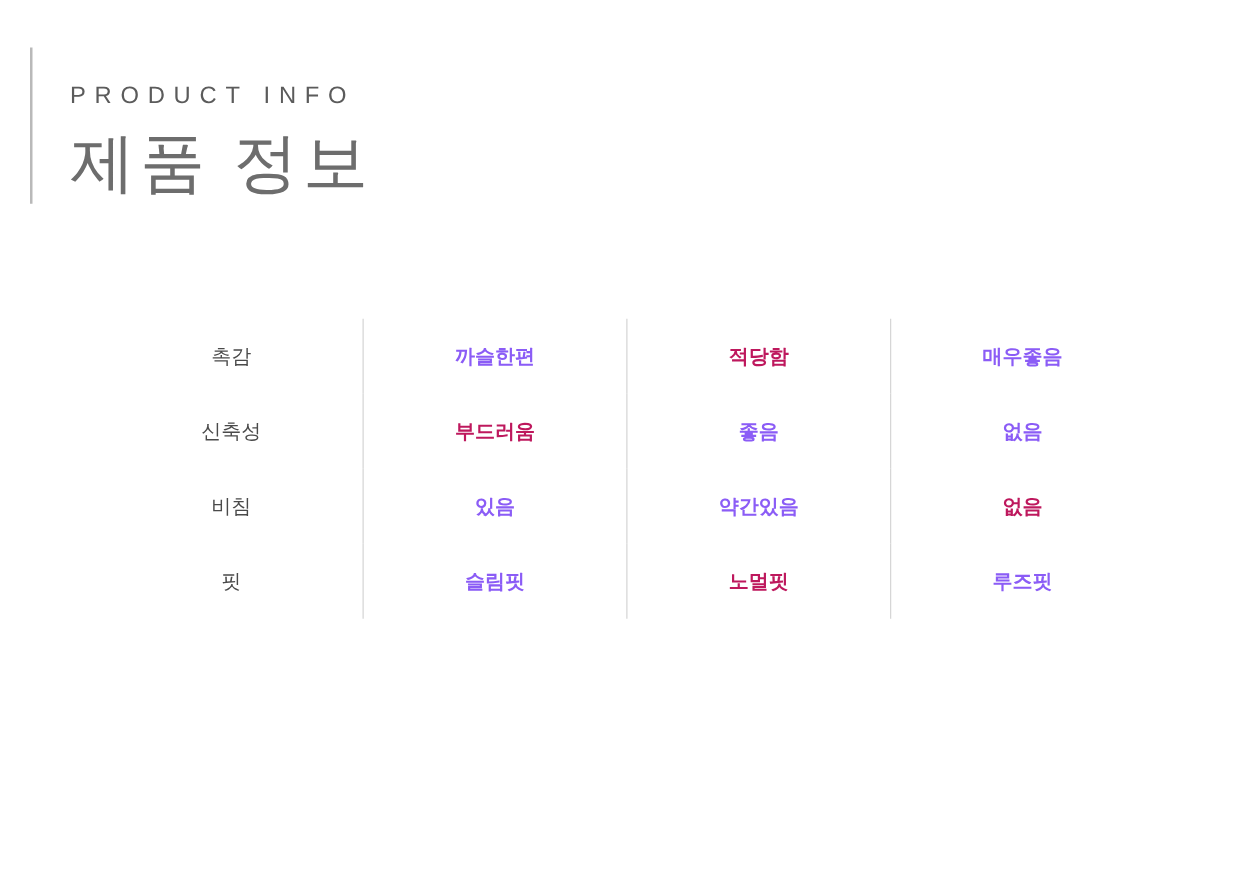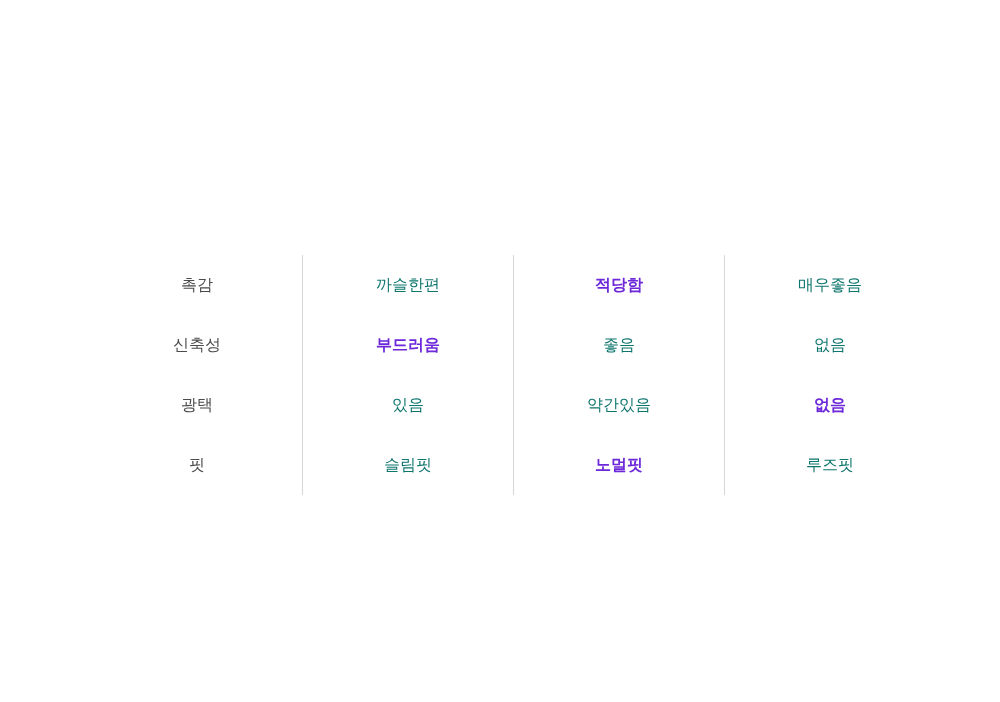--- a/index.html
+++ b/index.html
@@ -46,21 +46,21 @@
     font-weight: 300;
     margin: 0;
     padding-top: 14px;
     line-height: 1.15;
     white-space: pre;
   }
 
   
   .spec-table {
     position: absolute;
-    left: 92px;
+    left: 80px;
     top: 255px;
     width: 840px;
     border-collapse: collapse;
     table-layout: fixed;
   }
   .spec-table td {
     text-align: center;
     vertical-align: middle;
     height: 60px;
     font-size: 16px;
@@ -72,51 +72,55 @@
     font-weight: 400;
   }
   .col-opt {
     width: 210px;
   }
   .divider-left {
     border-left: 1px solid #d6d6d6;
   }
   .opt {
     display: inline-block;
-    color: #0f766e;
-    font-weight: 400;
+    color: #8b5cf6;
+    font-weight: 700;
     font-size: 16px;
   }
   .opt.active {
-    color: #6d28d9;
+    color: #be185d;
     font-weight: 700;
   }
 </style>
 </head>
 <body>
 
 <div class="page">
 
+  <div class="header">
+    <div class="eyebrow">PRODUCT INFO</div>
+    <div class="title">제품 정보</div>
+  </div>
 
   <table class="spec-table">
     <tbody>
       <tr>
         <td class="col-label">촉감</td>
         <td class="col-opt divider-left"><span class="opt">까슬한편</span></td>
         <td class="col-opt divider-left"><span class="opt active">적당함</span></td>
         <td class="col-opt divider-left"><span class="opt">매우좋음</span></td>
       </tr>
       <tr>
         <td class="col-label">신축성</td>
         <td class="col-opt divider-left"><span class="opt active">부드러움</span></td>
         <td class="col-opt divider-left"><span class="opt">좋음</span></td>
         <td class="col-opt divider-left"><span class="opt">없음</span></td>
       </tr>
       <tr>
-        <td class="col-label">광택</td>
+        <td class="col-label">비침</td>
         <td class="col-opt divider-left"><span class="opt">있음</span></td>
         <td class="col-opt divider-left"><span class="opt">약간있음</span></td>
         <td class="col-opt divider-left"><span class="opt active">없음</span></td>
       </tr>
       <tr>
         <td class="col-label">핏</td>
         <td class="col-opt divider-left"><span class="opt">슬림핏</span></td>
         <td class="col-opt divider-left"><span class="opt active">노멀핏</span></td>
         <td class="col-opt divider-left"><span class="opt">루즈핏</span></td>
       </tr>

